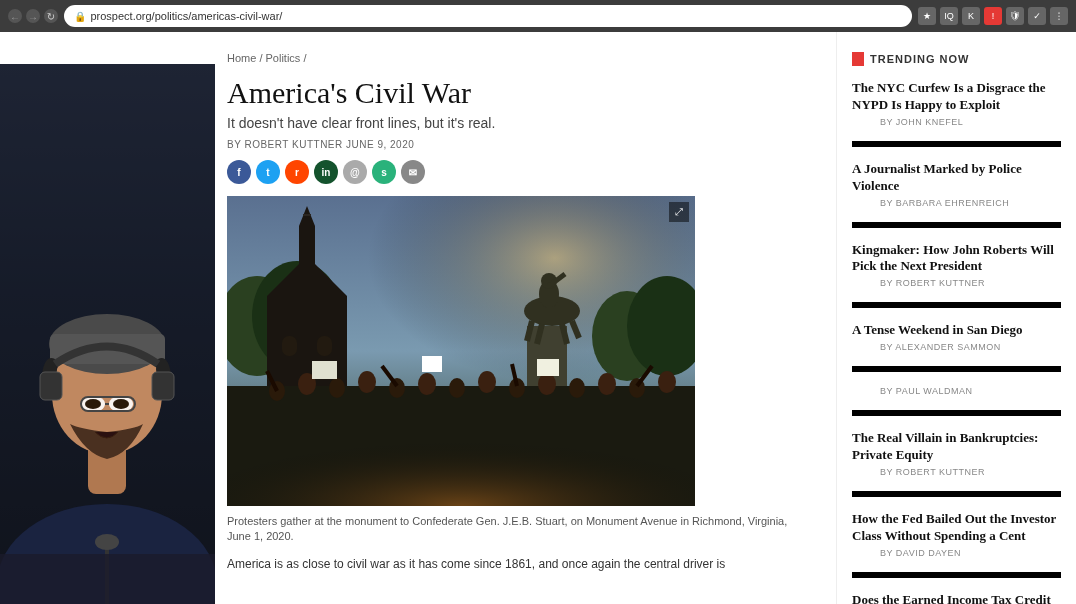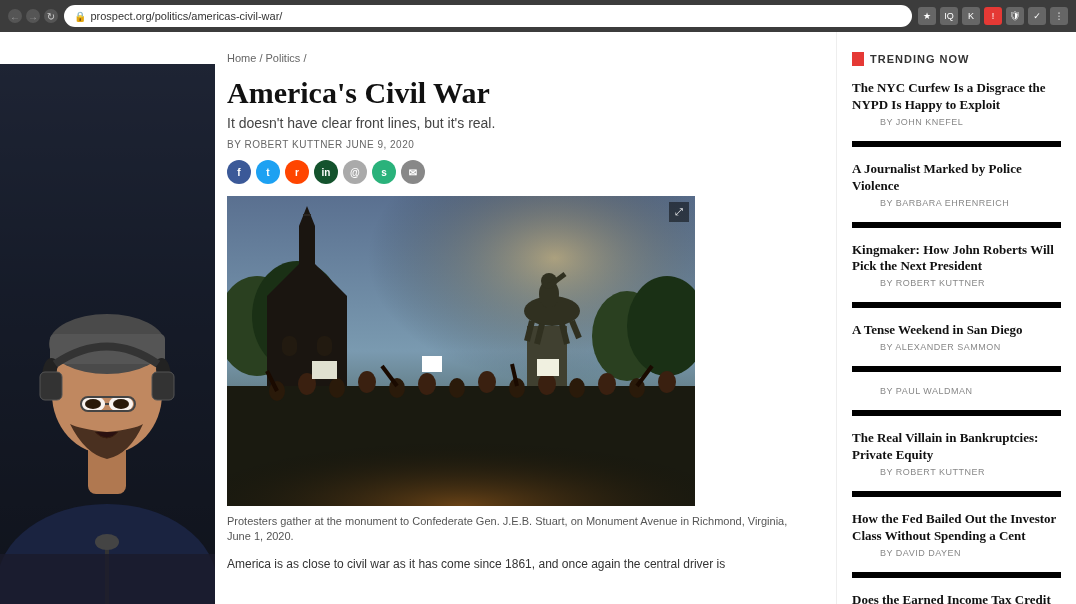--- a/index.html
+++ b/index.html
@@ -17,21 +17,21 @@
     .browser-actions { display: flex; align-items: center; gap: 4px; }
     .browser-action-btn { width: 18px; height: 18px; background: #666; border-radius: 3px; display: flex; align-items: center; justify-content: center; font-size: 9px; color: #fff; cursor: pointer; }
 
     
     .webcam-overlay { position: absolute; left: 0; top: 32px; width: 215px; height: 572px; background: #222; overflow: hidden; z-index: 10; }
 
     
     .article-area { margin-left: 215px; flex: 1; overflow: hidden; background: #fff; padding: 20px 30px 10px 12px; max-width: 700px; }
     .breadcrumb { font-size: 11px; color: #666; margin-bottom: 12px; }
     .breadcrumb a { color: #666; text-decoration: none; }
-    .article-title { font-size: 30px; font-weight: 700; color: #111; line-height: 1.1; margin-bottom: 6px; font-family: Georgia, serif; }
+    .article-title { font-size: 30px; font-weight: 400; color: #111; line-height: 1.1; margin-bottom: 6px; font-family: Georgia, serif; }
     .article-subtitle { font-size: 14px; color: #444; margin-bottom: 8px; }
     .byline { font-size: 10px; color: #666; text-transform: uppercase; letter-spacing: 0.5px; margin-bottom: 10px; }
     .social-icons { display: flex; gap: 5px; margin-bottom: 12px; }
     .social-icon { width: 24px; height: 24px; border-radius: 50%; display: flex; align-items: center; justify-content: center; color: #fff; font-size: 10px; font-weight: bold; cursor: pointer; }
     .si-fb { background: #3b5998; }
     .si-tw { background: #1da1f2; }
     .si-rd { background: #ff4500; }
     .si-li { background: #14532d; }
     .si-em { background: #aaa; }
     .si-sm { background: #2ab27b; }

